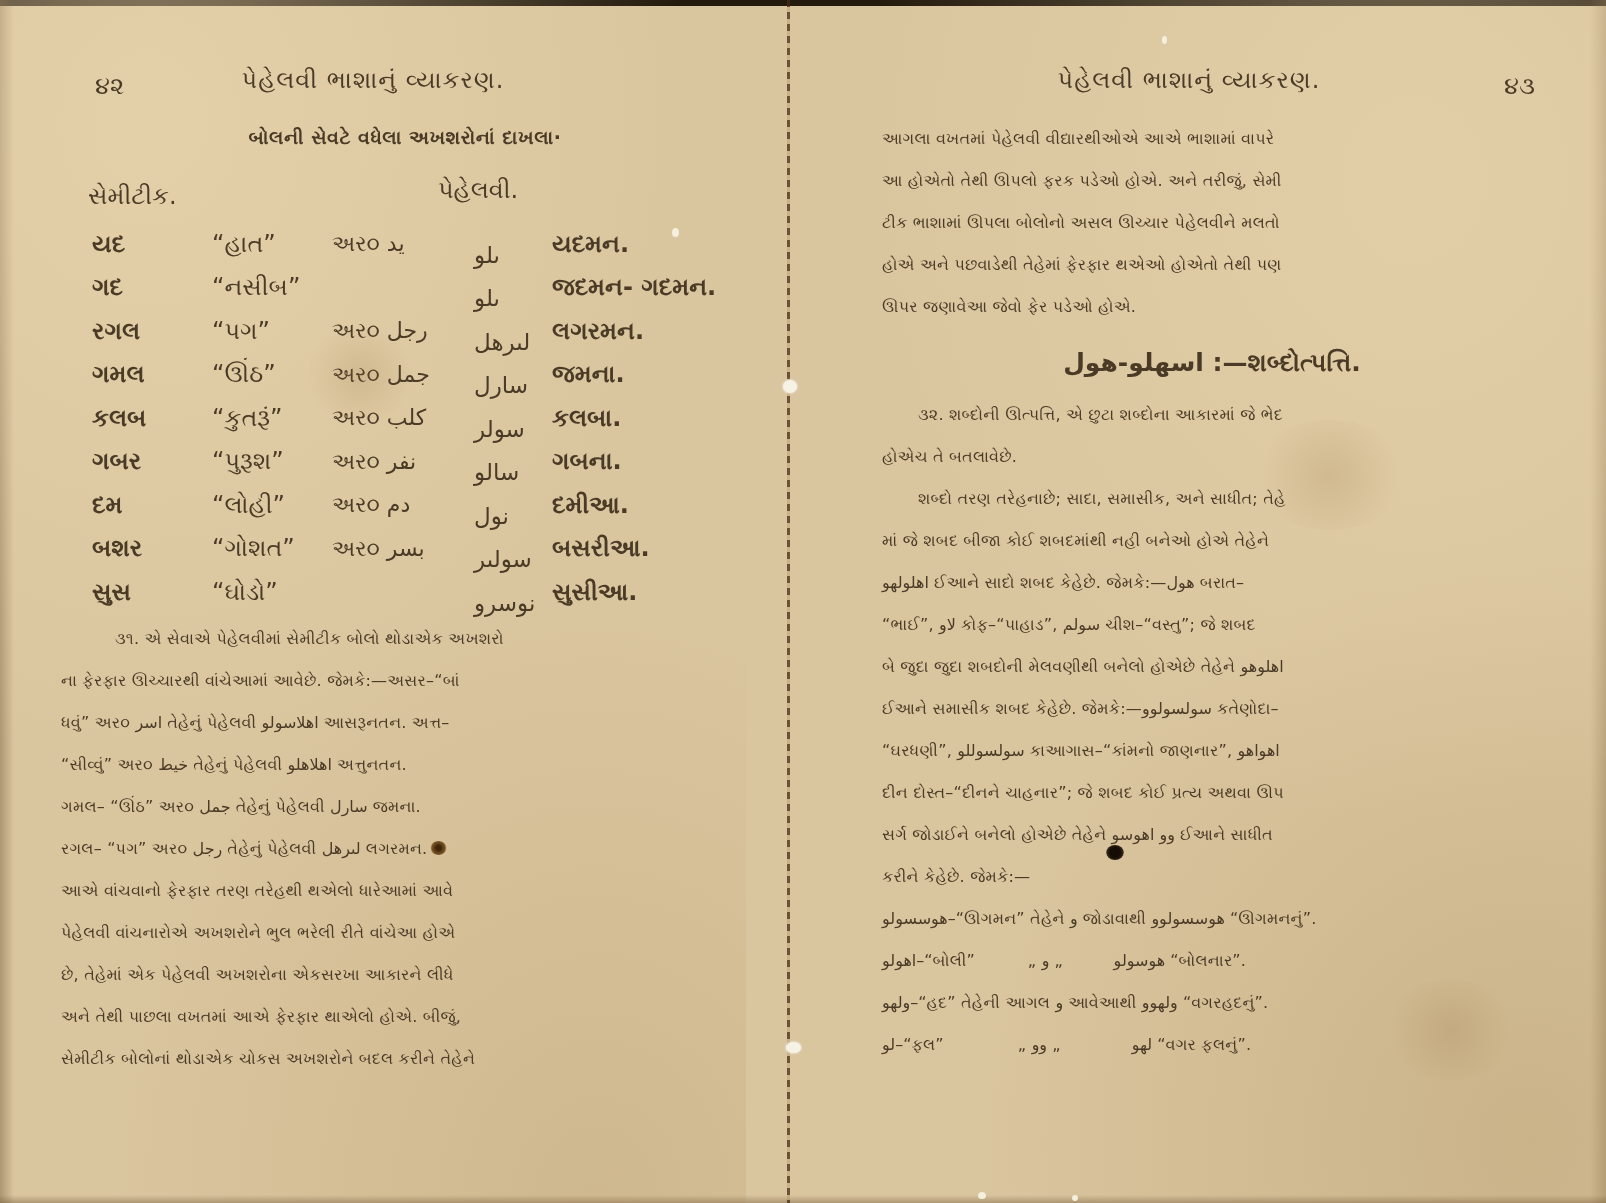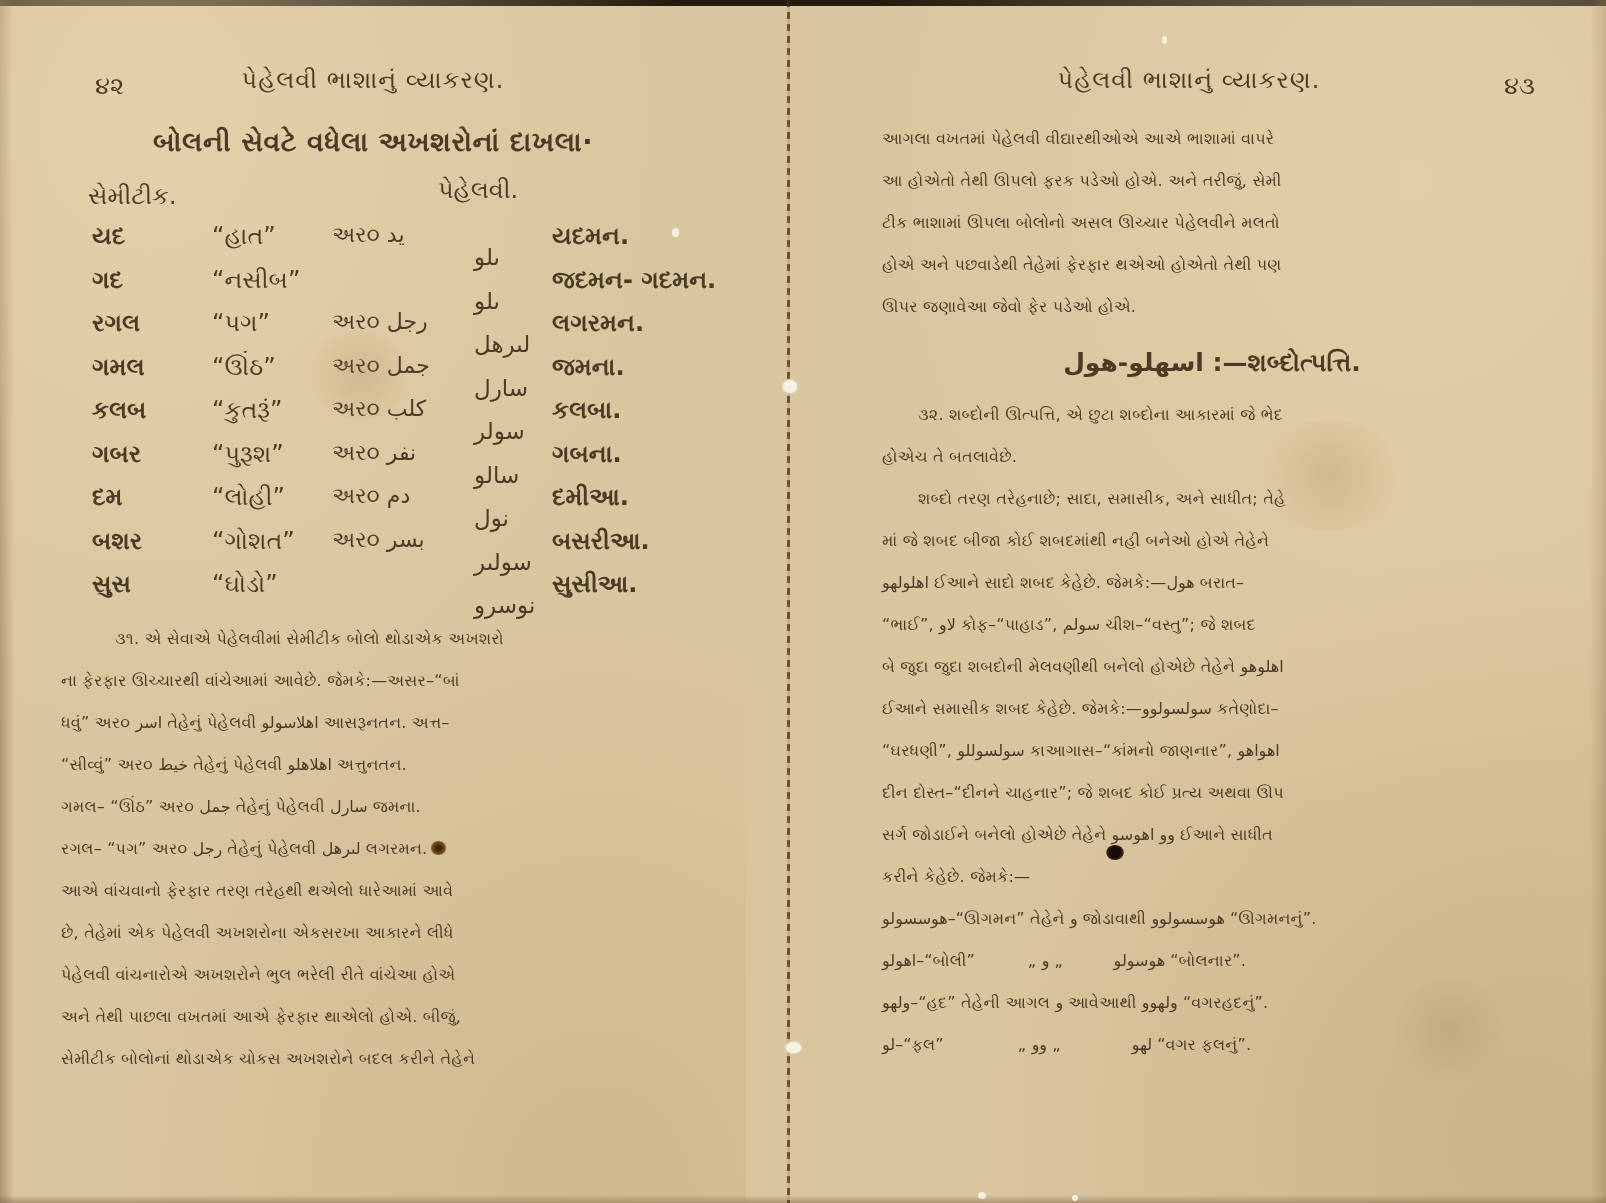--- a/index.html
+++ b/index.html
@@ -47,25 +47,25 @@
   #spot-brown{left:430px;top:841px;width:17px;height:14px;
     background:radial-gradient(circle,#3d2508 20%,#7a5526 60%,rgba(122,85,38,0) 75%);}
   #spot-black{left:1106px;top:845px;width:18px;height:15px;
     background:radial-gradient(circle,#150d05 45%,#3a291a 70%,rgba(58,41,26,0) 80%);}
   .foxing{position:absolute;border-radius:50%;background:radial-gradient(circle,rgba(150,110,60,.18),rgba(150,110,60,0) 70%);}
 
   
   .tl{white-space:pre;font-size:16px;line-height:42px;letter-spacing:.2px;}
   .pgnum{position:absolute;font-size:24px;}
   .runtitle{position:absolute;font-size:24px;letter-spacing:1px;text-align:center;}
-  .sechead{position:absolute;width:100%;text-align:center;font-size:27px;font-weight:bold;letter-spacing:.5px;}
+  .sechead{position:absolute;width:100%;text-align:center;font-size:19px;font-weight:bold;letter-spacing:.5px;padding-left:32px;}
   .collabel{position:absolute;font-size:24px;}
 
   .xtable{position:absolute;top:222px;left:92px;right:20px;}
-  .trow{display:flex;align-items:flex-start;height:43.5px;font-size:24px;}
+  .trow{display:flex;align-items:center;height:43.5px;font-size:24px;}
   .c-sem{width:92px;font-weight:600;}
   .c-gloss{width:120px;margin-left:28px;}
   .c-ar{width:142px;font-size:22px;}
   .c-glyph{width:78px;font-size:23px;margin-top:22px;}
   .c-pah{flex:1;font-weight:600;}
 
   #para31{position:absolute;top:618px;left:50px;width:680px;margin-left:11px;}
   .ind{text-indent:54px;}
   .ind36{text-indent:36px;}
 
@@ -155,22 +155,22 @@
   </div>
 
   <div id="para31" dir="ltr">
     <div class="tl ind">૩૧. એ સેવાએ પેહેલવીમાં સેમીટીક બોલો થોડાએક અખશરો</div>
     <div class="tl">ના ફેરફાર ઊચ્ચારથી વાંચેઆમાં આવેછે. જેમકે:—અસર–“બાં</div>
     <div class="tl">ધવું” અર૦ اسر તેહેનું પેહેલવી اهلاسولو આસરૂનતન. અત્ત–</div>
     <div class="tl">“સીવ્વું” અર૦ خيط તેહેનું પેહેલવી اهلاهلو અત્તુનતન.</div>
     <div class="tl">ગમલ– “ઊંઠ” અર૦ جمل તેહેનું પેહેલવી سارل જમના.</div>
     <div class="tl">રગલ– “પગ” અર૦ رجل તેહેનું પેહેલવી لىرهل લગરમન.</div>
     <div class="tl">આએ વાંચવાનો ફેરફાર તરણ તરેહથી થએલો ધારેઆમાં આવે</div>
+    <div class="tl">પેહેલવી વાંચનારોએ અખશરોને ભુલ ભરેલી રીતે વાંચેઆ હોએ</div>
     <div class="tl">છે, તેહેમાં એક પેહેલવી અખશરોના એકસરખા આકારને લીધે</div>
-    <div class="tl">પેહેલવી વાંચનારોએ અખશરોને ભુલ ભરેલી રીતે વાંચેઆ હોએ</div>
     <div class="tl">અને તેથી પાછલા વખતમાં આએ ફેરફાર થાએલો હોએ. બીજું,</div>
     <div class="tl">સેમીટીક બોલોનાં થોડાએક ચોકસ અખશરોને બદલ કરીને તેહેને</div>
   </div>
 </div>
 
 <div class="gutter"></div>
 <div class="binding-stitch" id="stitch-1"></div>
 <div class="binding-stitch" id="stitch-2"></div>
 
 <div class="page" id="right-page" dir="ltr">

